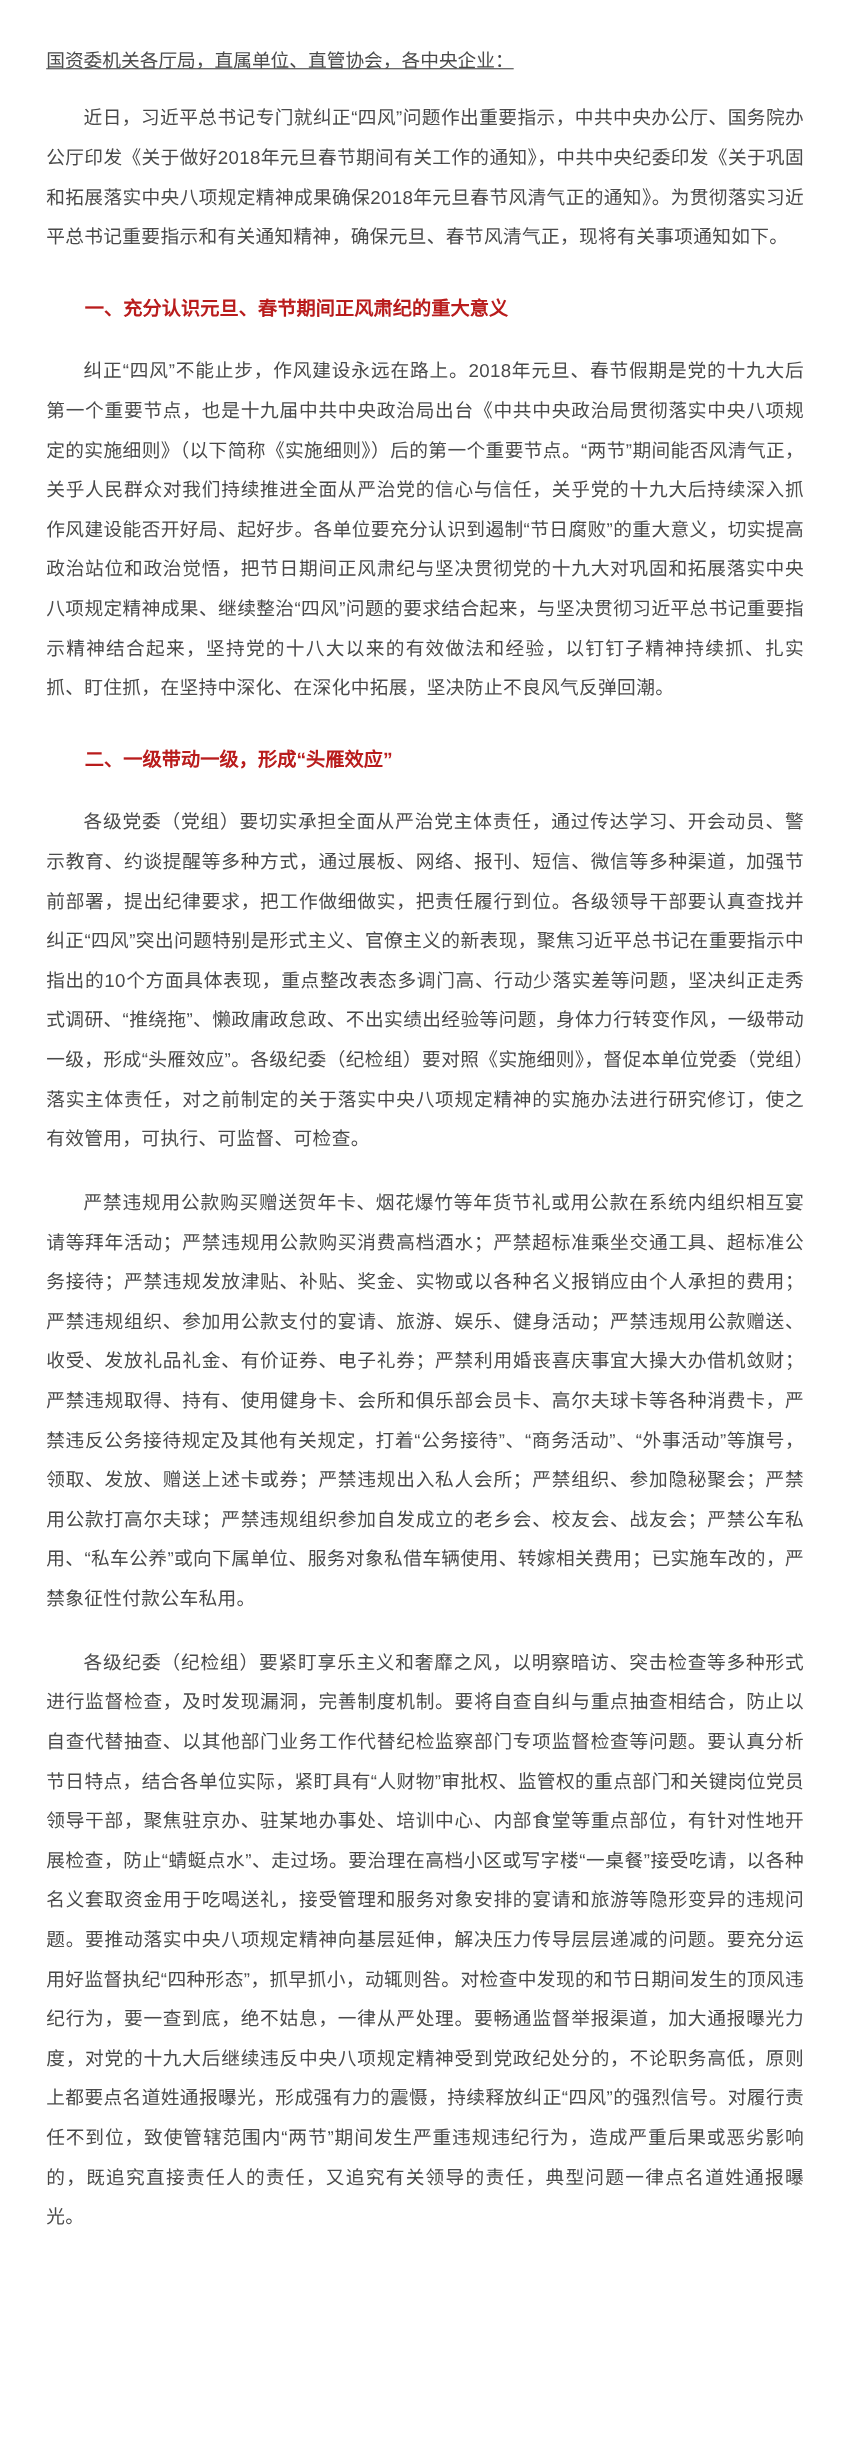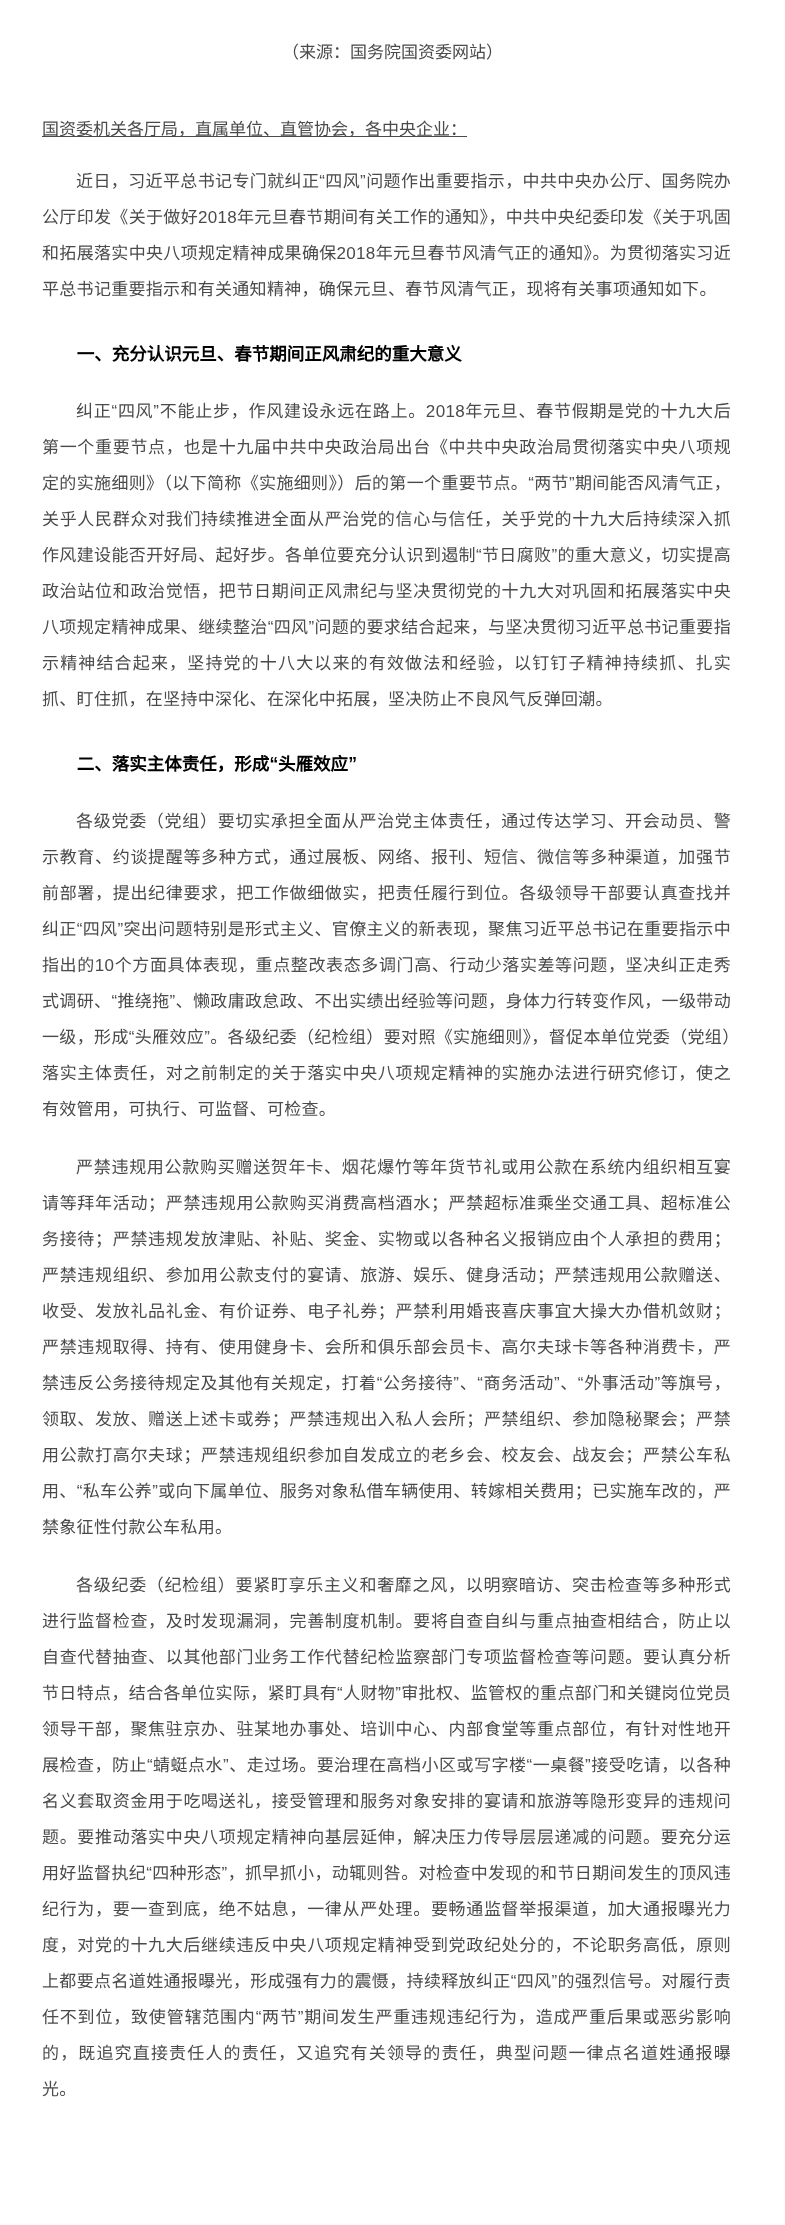--- a/index.html
+++ b/index.html
@@ -38,43 +38,42 @@
     line-height: 36px;
     margin: 0 12px 22px 0;
     text-indent: 2em;
     text-align: justify;
     letter-spacing: 0.3px;
   }
   .section-heading {
     font-size: 17.5px;
     line-height: 36px;
     font-weight: bold;
-    color: #000000;
+    color: #b91c1c;
     margin: 28px 0 22px 0;
     text-indent: 2em;
   }
 </style>
 </head>
 <body>
 
 <div class="article">
 
-  <p class="source-line">（来源：国务院国资委网站）</p>
 
   <p class="salutation">国资委机关各厅局，直属单位、直管协会，各中央企业：</p>
 
   <p class="para">近日，习近平总书记专门就纠正“四风”问题作出重要指示，中共中央办公厅、国务院办公厅印发《关于做好2018年元旦春节期间有关工作的通知》，中共中央纪委印发《关于巩固和拓展落实中央八项规定精神成果确保2018年元旦春节风清气正的通知》。为贯彻落实习近平总书记重要指示和有关通知精神，确保元旦、春节风清气正，现将有关事项通知如下。</p>
 
   <div>
     <h3 class="section-heading">一、充分认识元旦、春节期间正风肃纪的重大意义</h3>
     <p class="para">纠正“四风”不能止步，作风建设永远在路上。2018年元旦、春节假期是党的十九大后第一个重要节点，也是十九届中共中央政治局出台《中共中央政治局贯彻落实中央八项规定的实施细则》（以下简称《实施细则》）后的第一个重要节点。“两节”期间能否风清气正，关乎人民群众对我们持续推进全面从严治党的信心与信任，关乎党的十九大后持续深入抓作风建设能否开好局、起好步。各单位要充分认识到遏制“节日腐败”的重大意义，切实提高政治站位和政治觉悟，把节日期间正风肃纪与坚决贯彻党的十九大对巩固和拓展落实中央八项规定精神成果、继续整治“四风”问题的要求结合起来，与坚决贯彻习近平总书记重要指示精神结合起来，坚持党的十八大以来的有效做法和经验，以钉钉子精神持续抓、扎实抓、盯住抓，在坚持中深化、在深化中拓展，坚决防止不良风气反弹回潮。</p>
   </div>
 
   <div>
-    <h3 class="section-heading">二、落实主体责任，形成“头雁效应”</h3>
+    <h3 class="section-heading">二、一级带动一级，形成“头雁效应”</h3>
     <p class="para">各级党委（党组）要切实承担全面从严治党主体责任，通过传达学习、开会动员、警示教育、约谈提醒等多种方式，通过展板、网络、报刊、短信、微信等多种渠道，加强节前部署，提出纪律要求，把工作做细做实，把责任履行到位。各级领导干部要认真查找并纠正“四风”突出问题特别是形式主义、官僚主义的新表现，聚焦习近平总书记在重要指示中指出的10个方面具体表现，重点整改表态多调门高、行动少落实差等问题，坚决纠正走秀式调研、“推绕拖”、懒政庸政怠政、不出实绩出经验等问题，身体力行转变作风，一级带动一级，形成“头雁效应”。各级纪委（纪检组）要对照《实施细则》，督促本单位党委（党组）落实主体责任，对之前制定的关于落实中央八项规定精神的实施办法进行研究修订，使之有效管用，可执行、可监督、可检查。</p>
   </div>
 
   <div>
     <p class="para">严禁违规用公款购买赠送贺年卡、烟花爆竹等年货节礼或用公款在系统内组织相互宴请等拜年活动；严禁违规用公款购买消费高档酒水；严禁超标准乘坐交通工具、超标准公务接待；严禁违规发放津贴、补贴、奖金、实物或以各种名义报销应由个人承担的费用；严禁违规组织、参加用公款支付的宴请、旅游、娱乐、健身活动；严禁违规用公款赠送、收受、发放礼品礼金、有价证券、电子礼券；严禁利用婚丧喜庆事宜大操大办借机敛财；严禁违规取得、持有、使用健身卡、会所和俱乐部会员卡、高尔夫球卡等各种消费卡，严禁违反公务接待规定及其他有关规定，打着“公务接待”、“商务活动”、“外事活动”等旗号，领取、发放、赠送上述卡或券；严禁违规出入私人会所；严禁组织、参加隐秘聚会；严禁用公款打高尔夫球；严禁违规组织参加自发成立的老乡会、校友会、战友会；严禁公车私用、“私车公养”或向下属单位、服务对象私借车辆使用、转嫁相关费用；已实施车改的，严禁象征性付款公车私用。</p>
   </div>
 
   <div>
     <p class="para">各级纪委（纪检组）要紧盯享乐主义和奢靡之风，以明察暗访、突击检查等多种形式进行监督检查，及时发现漏洞，完善制度机制。要将自查自纠与重点抽查相结合，防止以自查代替抽查、以其他部门业务工作代替纪检监察部门专项监督检查等问题。要认真分析节日特点，结合各单位实际，紧盯具有“人财物”审批权、监管权的重点部门和关键岗位党员领导干部，聚焦驻京办、驻某地办事处、培训中心、内部食堂等重点部位，有针对性地开展检查，防止“蜻蜓点水”、走过场。要治理在高档小区或写字楼“一桌餐”接受吃请，以各种名义套取资金用于吃喝送礼，接受管理和服务对象安排的宴请和旅游等隐形变异的违规问题。要推动落实中央八项规定精神向基层延伸，解决压力传导层层递减的问题。要充分运用好监督执纪“四种形态”，抓早抓小，动辄则咎。对检查中发现的和节日期间发生的顶风违纪行为，要一查到底，绝不姑息，一律从严处理。要畅通监督举报渠道，加大通报曝光力度，对党的十九大后继续违反中央八项规定精神受到党政纪处分的，不论职务高低，原则上都要点名道姓通报曝光，形成强有力的震慑，持续释放纠正“四风”的强烈信号。对履行责任不到位，致使管辖范围内“两节”期间发生严重违规违纪行为，造成严重后果或恶劣影响的，既追究直接责任人的责任，又追究有关领导的责任，典型问题一律点名道姓通报曝光。</p>
   </div>

